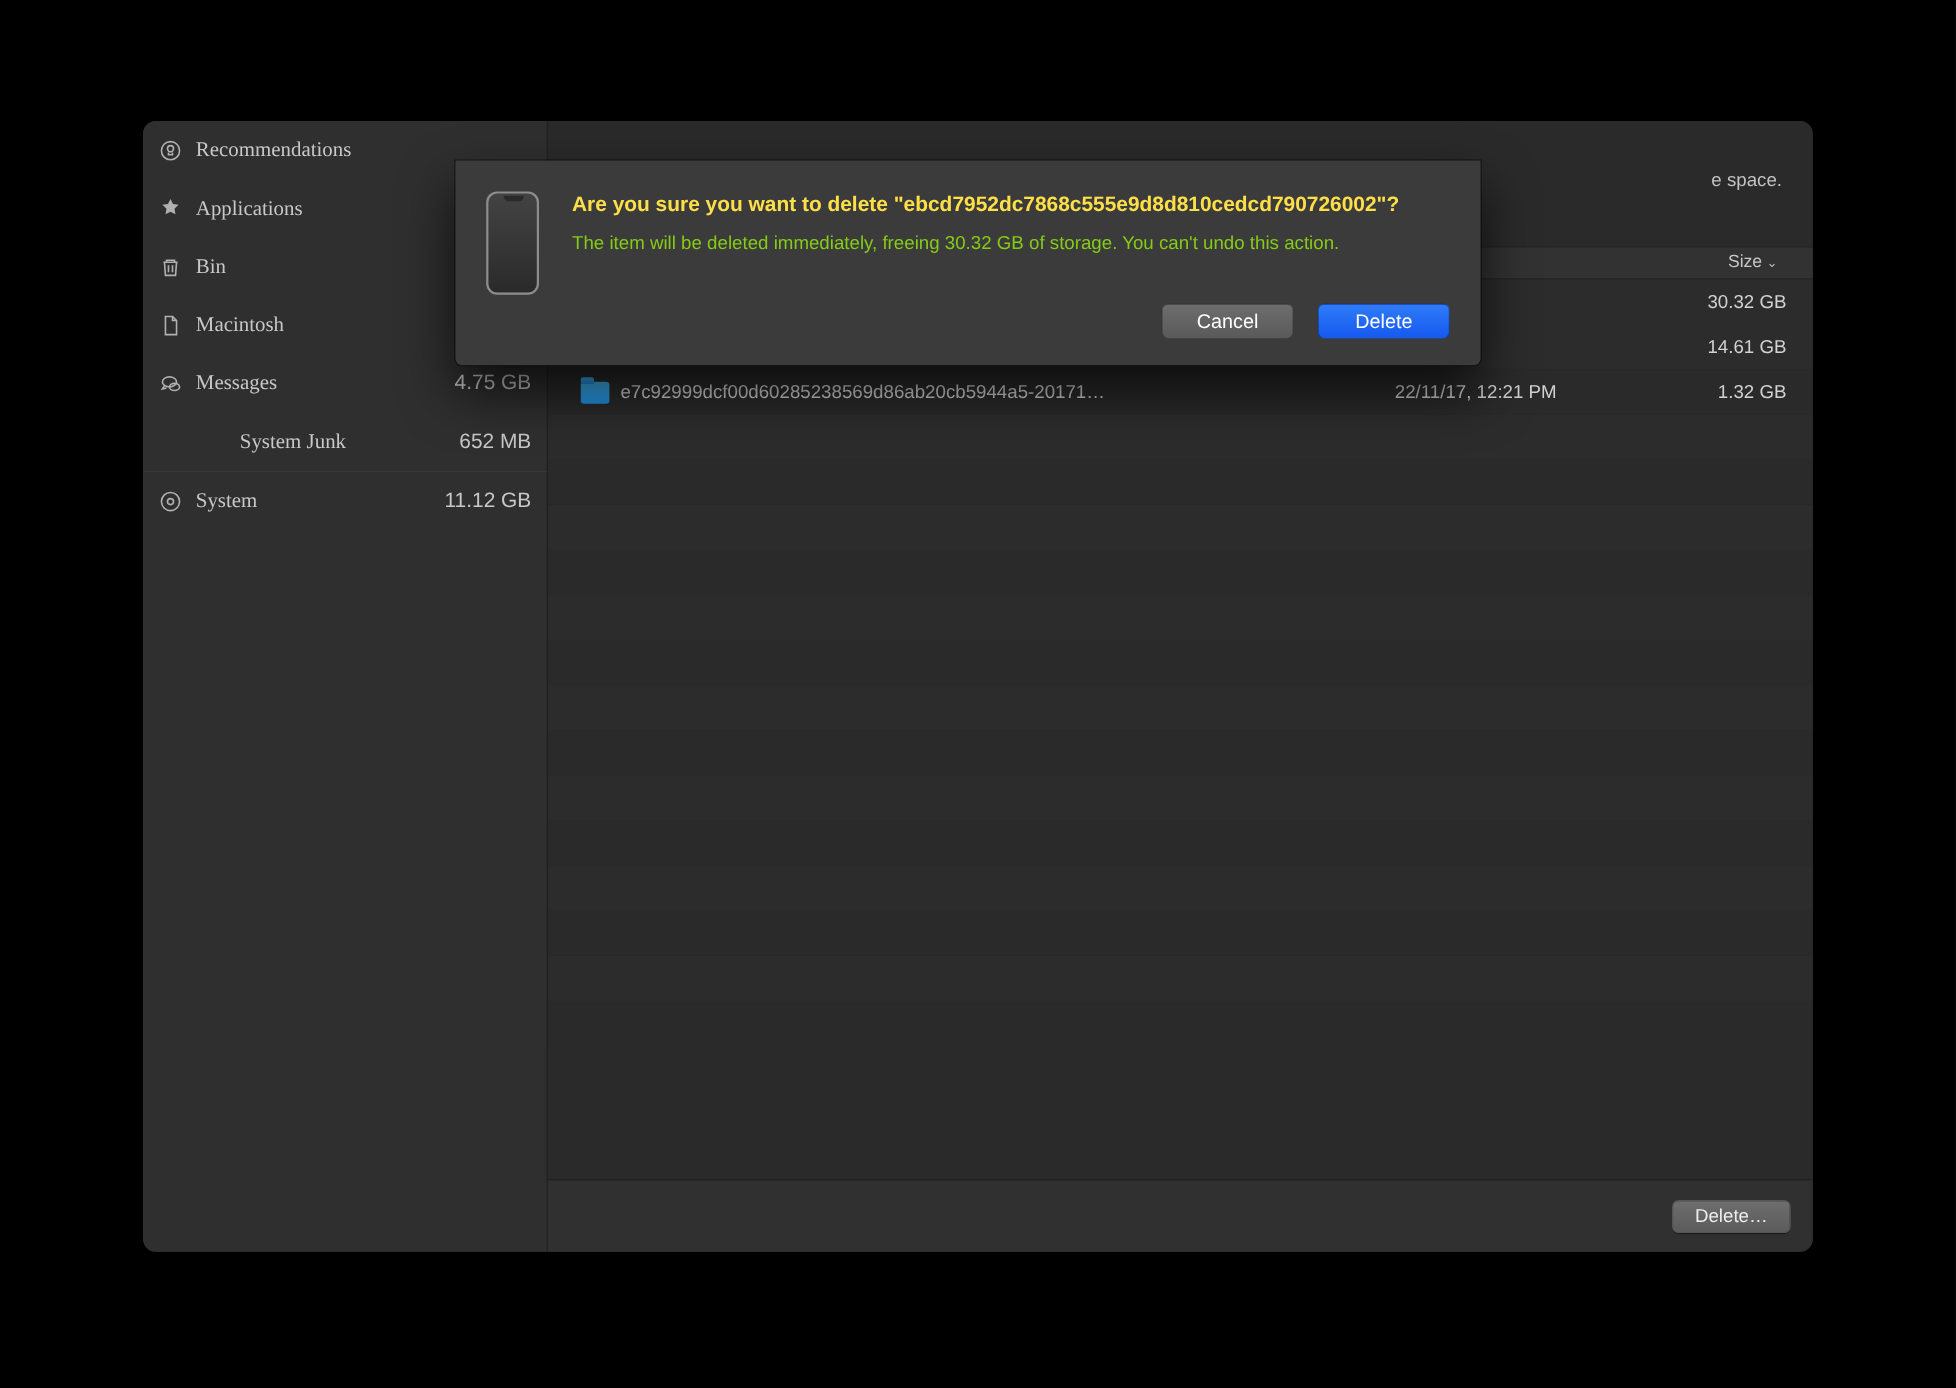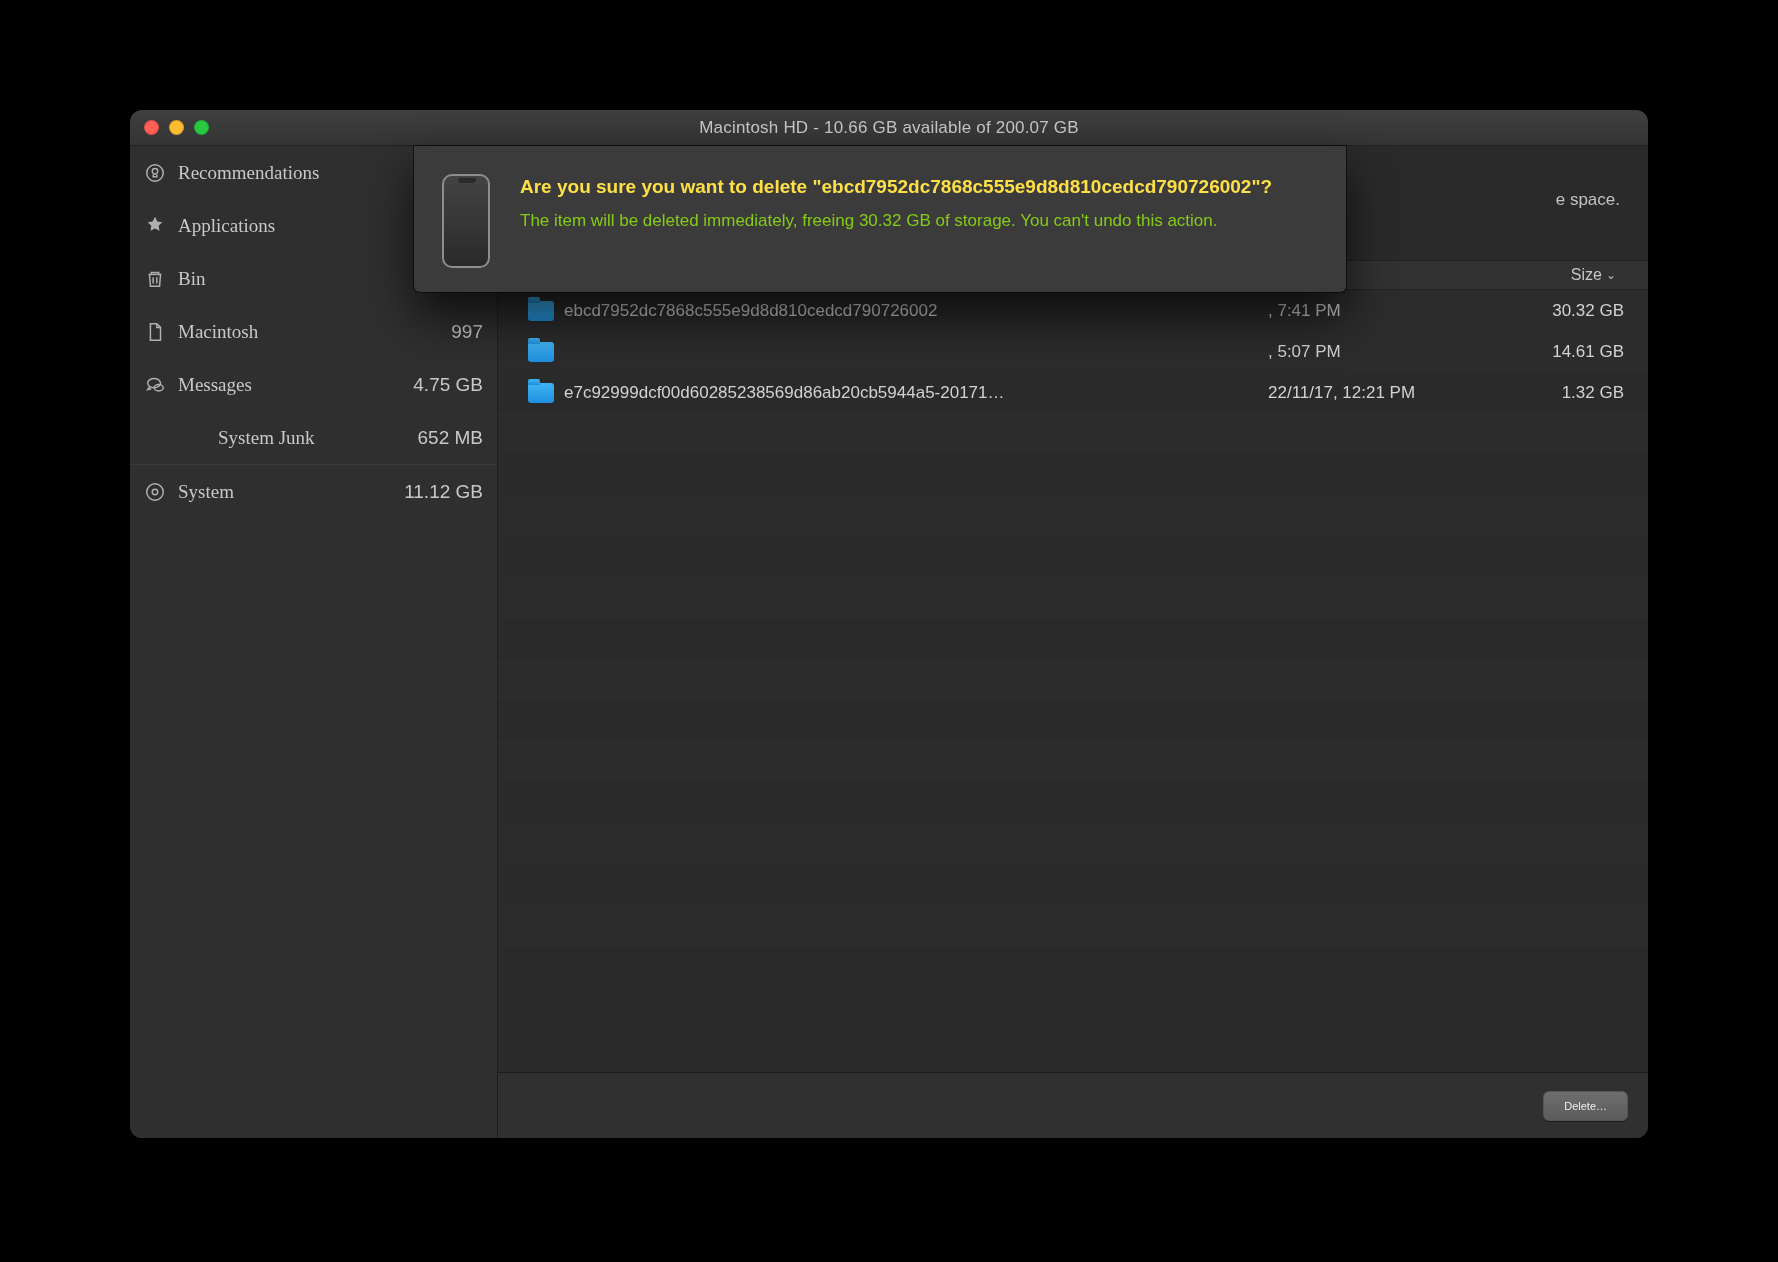--- a/index.html
+++ b/index.html
@@ -162,21 +162,21 @@
     padding-right: 20px;
     background: #303031;
   }
   .btn {
     height: 30px;
     padding: 0 20px;
     border-radius: 6px;
     border: 1px solid #555;
     background: linear-gradient(#6e6e6f, #5b5b5c);
     color: #eee;
-    font-size: 11px;
+    font-size: 17px;
     display: inline-flex;
     align-items: center;
     justify-content: center;
     cursor: default;
     box-shadow: 0 1px 0 rgba(0,0,0,0.4);
   }
   
   .modal {
     position: absolute;
     left: 414px;
@@ -224,28 +224,20 @@
   .mbtn.secondary { background: linear-gradient(#6d6d6e, #5a5a5b); }
   .mbtn.primary   { background: linear-gradient(#2f7cf6, #1559f0); }
 </style>
 </head>
 <body>
 
 <div class="stage">
 
   <div class="window">
 
-    <div class="titlebar">
-      <div class="traffic-lights">
-        <div class="tl close"></div>
-        <div class="tl minimize"></div>
-        <div class="tl zoom"></div>
-      </div>
-      <div class="titlebar-title">Macintosh HD - 10.66 GB available of 200.07 GB</div>
-    </div>
 
     <div class="body">
 
       <div class="sidebar">
 
         <div class="side-row">
           <span class="icon">
             <svg viewBox="0 0 24 24" fill="none" stroke="currentColor" stroke-width="1.6">
                 <circle cx="12" cy="12" r="9"></circle>
                 <path d="M10 14v2h4v-2"></path>
@@ -383,16 +375,20 @@
 
       </div>
     </div>
   </div>
 
   <div class="modal">
     <div class="phone"></div>
     <div class="text">
       <div class="heading">Are you sure you want to delete "ebcd7952dc7868c555e9d8d810cedcd790726002"?</div>
       <div class="subtext">The item will be deleted immediately, freeing 30.32 GB of storage. You can't undo this action.</div>
+      <div class="buttons">
+        <div class="mbtn secondary">Cancel</div>
+        <div class="mbtn primary">Delete</div>
+      </div>
     </div>
   </div>
 
 </div>
 
 </body></html>

